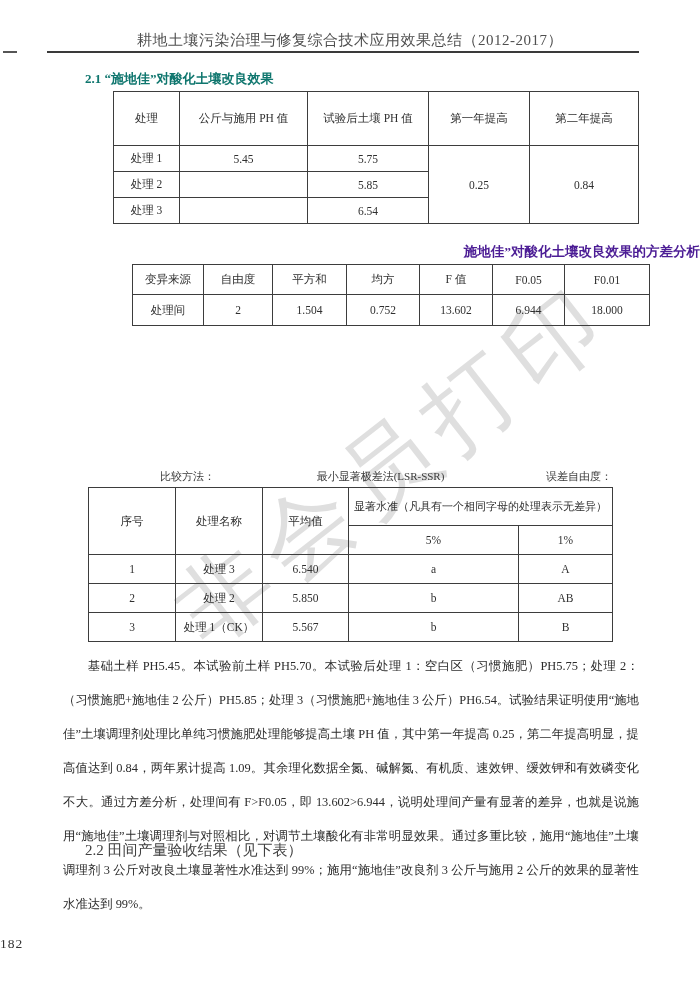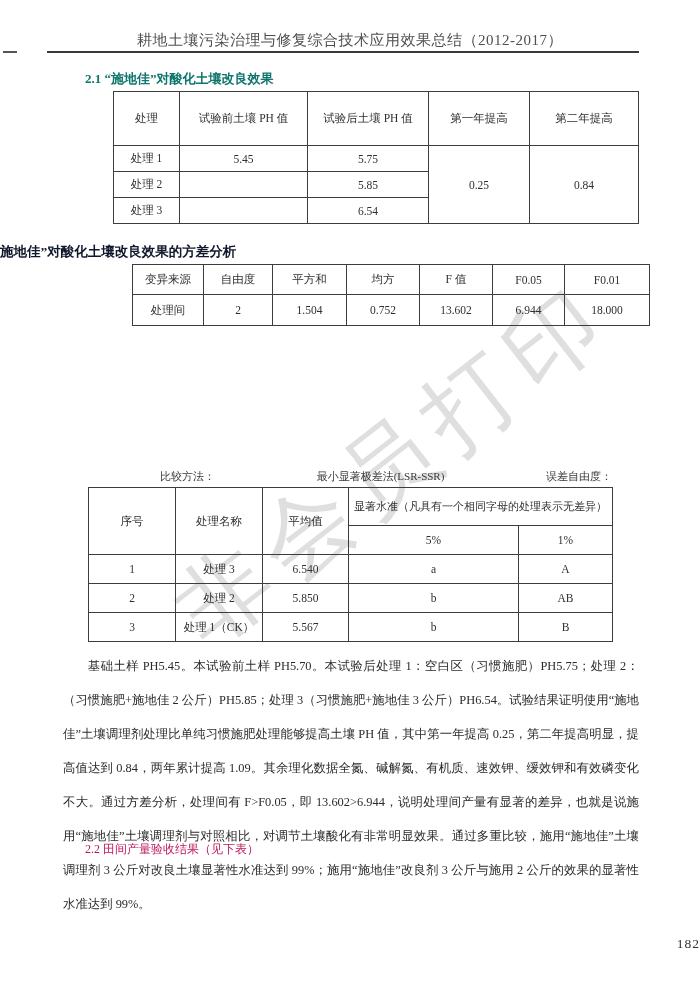--- a/index.html
+++ b/index.html
@@ -18,35 +18,35 @@
   }
   .content { position:absolute; inset:0; z-index:2; }
   .header-text {
     position:absolute; top:31px; left:0; width:100%;
     text-align:center; font-size:15px; color:#4f4f4f; letter-spacing:0.5px;
   }
   .header-rule { position:absolute; top:51px; left:47px; width:592px; height:2px; background:#3a3a3a; }
   .header-tick { position:absolute; top:51px; left:3px; width:14px; height:2px; background:#555; }
 
   .sec21 { position:absolute; left:85px; top:70px; font-size:13px; font-weight:bold; color:#0f766e; }
-  .sec22 { position:absolute; left:85px; top:841px; font-size:12px; color:#be185d; }
+  .sec22 { position:absolute; left:85px; top:841px; font-size:15px; color:#404040; }
 
   table { border-collapse:collapse; table-layout:fixed; position:absolute; }
   td {
     border:1.5px solid #3d3d3d; text-align:center; vertical-align:middle;
     font-size:11.5px; color:#2f2f2f; padding:0 4px; overflow:hidden;
   }
 
   .t1 { left:87px; top:91px;margin-left:26px; }
   .t1 .hrow td { height:54px; }
   .t1 .drow td { height:26px; }
 
   .t2-title, .t3-title {
-    position:absolute; left:0; width:100%; text-align:left;
-    font-size:13.5px; font-weight:bold; color:#0f172a;
+    position:absolute; left:0; width:100%; text-align:right;
+    font-size:13.5px; font-weight:bold; color:#4c1d95;
   }
   .t2-title { top:243px; }
   .t2 { left:88px; top:264px;margin-left:44px; }
   .t2 .hrow td { height:30px; }
   .t2 .drow td { height:31px;font-family:Liberation Serif, serif; }
 
   .t3-title { top:447px; }
   .t3-meta {
     position:absolute; left:88px; top:469px; width:524px;
     display:flex; justify-content:space-between; align-items:center;
@@ -57,21 +57,21 @@
   .t3 .pct-row td { height:29px; }
   .t3 .drow td { height:29px; }
 
   .body-par {
     position:absolute; left:63px; top:649px; width:576px;
     font-size:12.4px; line-height:34px; text-align:justify;
     text-indent:2em; color:#2b2b2b;
   }
   .pageno {
     position:absolute; top:936px; left:0; width:100%;
-    text-align:right; font-size:13.5px; letter-spacing:1px; color:#333;
+    text-align:left; font-size:13.5px; letter-spacing:1px; color:#333;
   }
 </style>
 </head>
 <body>
 
 <div class="page">
 
   <div class="watermark">非会员打印</div>
 
   <div class="content">
@@ -86,21 +86,21 @@
       <colgroup>
         <col style="width:66px">
           <col style="width:128px">
           <col style="width:121px">
           <col style="width:101px">
           <col style="width:109px">
       </colgroup>
       <tbody>
           <tr class="hrow">
         <td>处理</td>
-        <td>试验前土壤 PH 值</td>
+        <td>公斤与施用 PH 值</td>
         <td>试验后土壤 PH 值</td>
         <td>第一年提高</td>
         <td>第二年提高</td>
       </tr>
       <tr class="drow">
         <td>处理 1</td>
         <td>5.45</td>
         <td>5.75</td>
         <td rowspan="3">0.25</td>
         <td rowspan="3">0.84</td>

